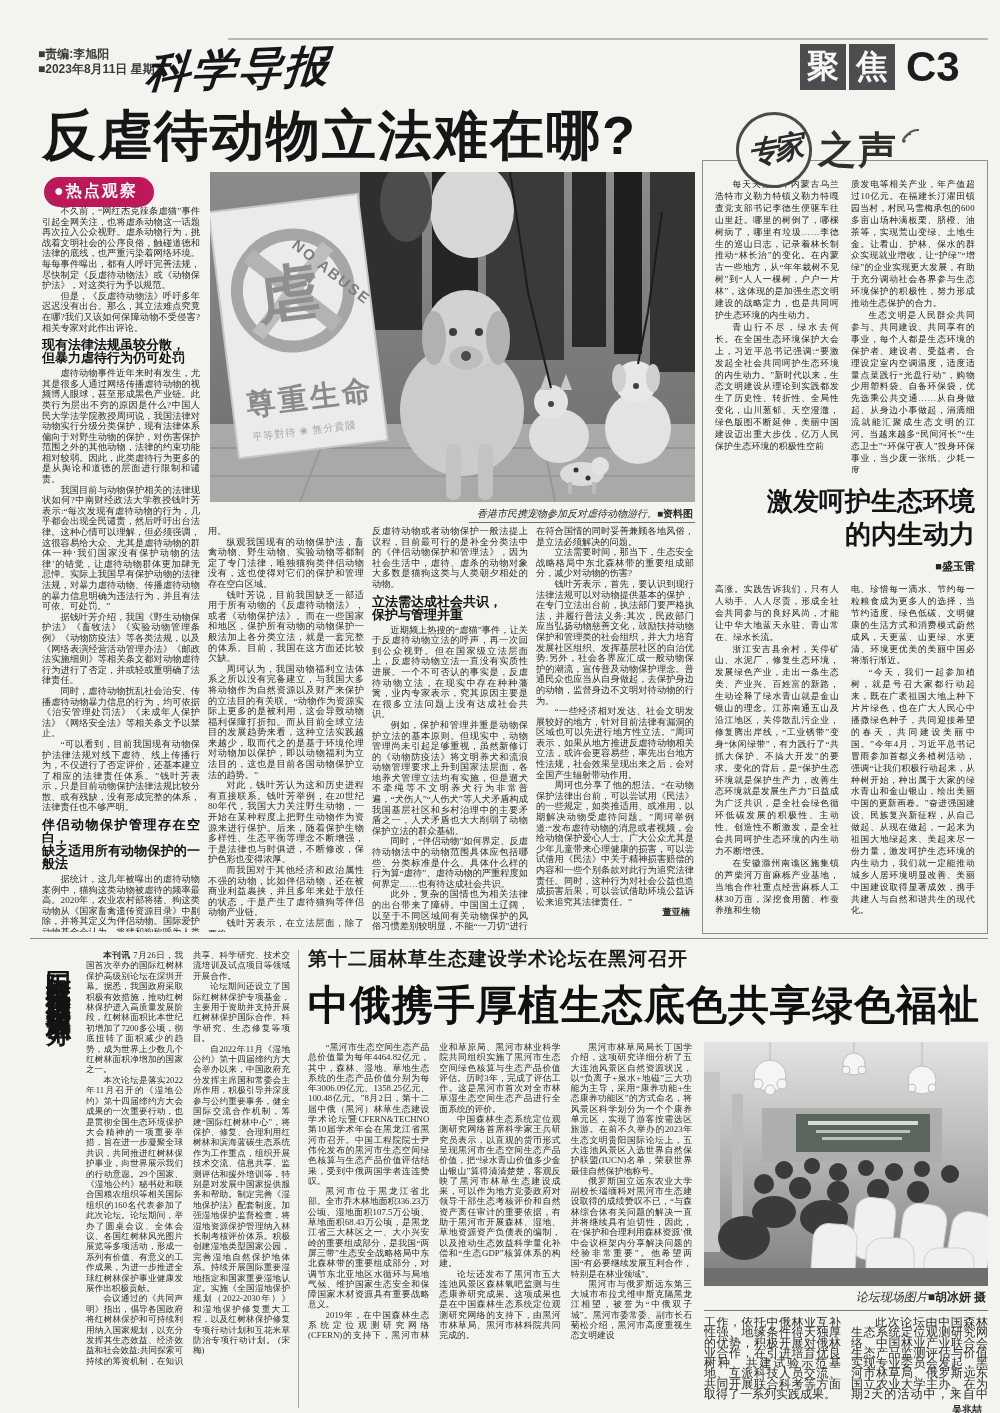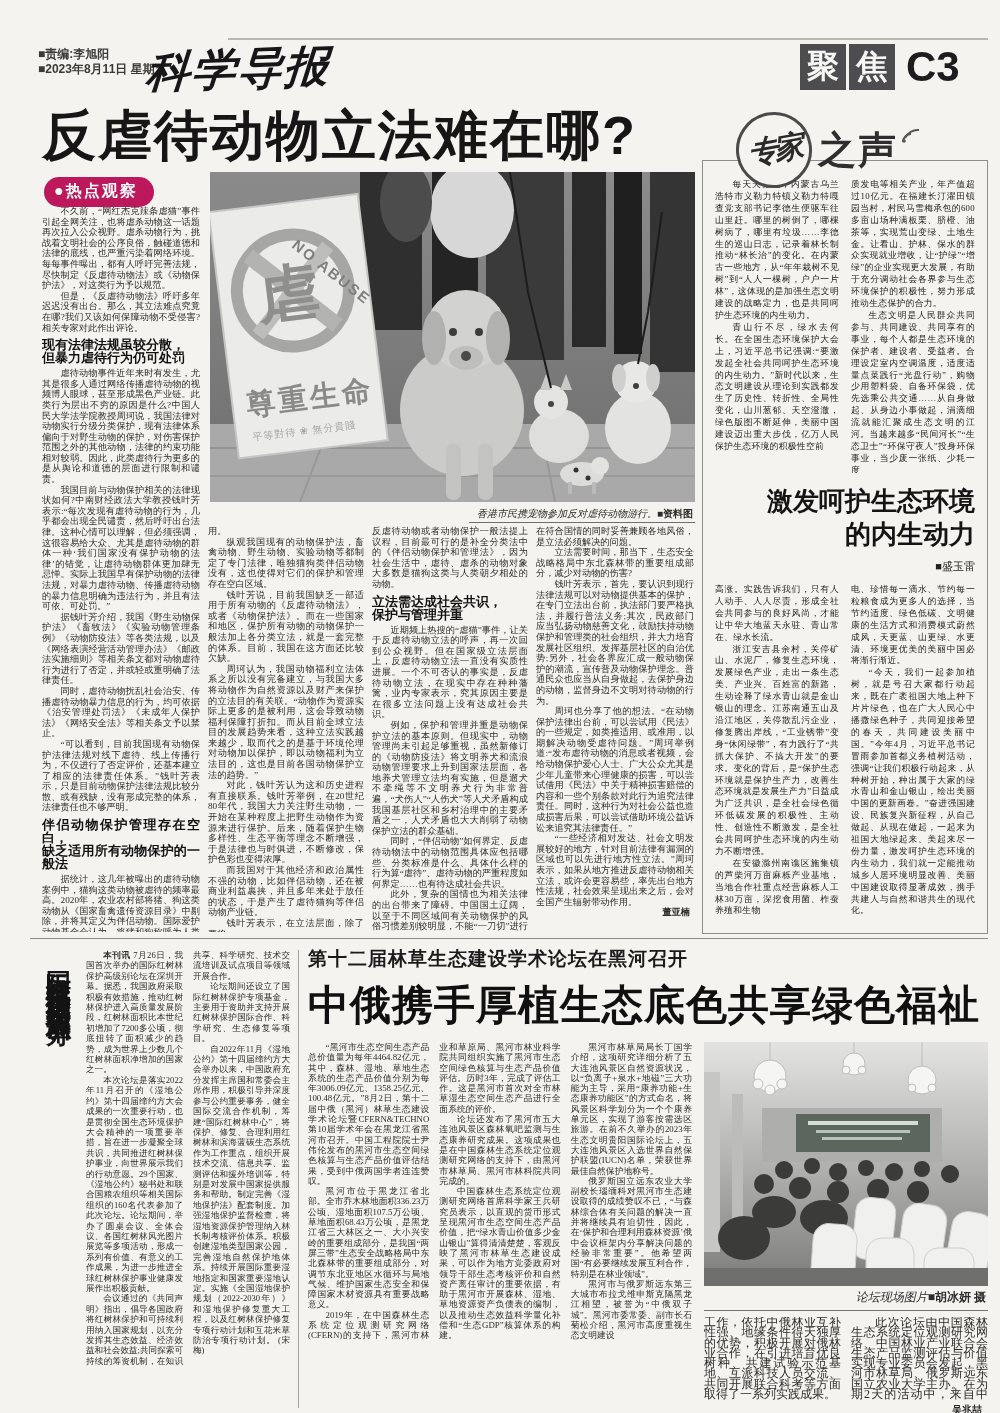--- a/index.html
+++ b/index.html
@@ -64,21 +64,21 @@
              color:#2e2e2e; margin-left:6px; letter-spacing:2px; }
   .ev-arcs { margin:-30px 0 0 2px; }
   .ev-row { display:flex; gap:12px; overflow:hidden; text-align:justify;
             font-size:8.8px; line-height:11.9px; letter-spacing:0.3px; color:#222; }
   .ev-row .col { flex:1; }
   .ev-row1 { height:294px; margin-top:4px; }
   .ev-row2 { height:336px; }
   .ev-head { text-align:right; margin:12px 0 10px; }
   .ev-head .hl { font-family:"Liberation Sans",sans-serif; font-weight:900; font-size:26px;
                  line-height:33px; color:#141414; }
-  .ev-head .au { font-size:11px; font-weight:normal; margin-top:8px; color:#222; }
+  .ev-head .au { font-size:11px; font-weight:bold; margin-top:8px; color:#222; }
 
   
   .rule-h { left:30px; top:938px; width:958px; height:1px; background:#8c8b87; }
   .rule-v { left:298px; top:950px; width:1px; height:458px; background:#a3a29d; }
 
   
   .mangrove { left:30px; top:950px; width:260px; height:460px; display:flex; gap:10px; }
   .mg-title { width:46px; writing-mode:vertical-rl; font-family:"Liberation Sans",sans-serif;
               font-weight:900; font-size:25px; letter-spacing:3px; color:#141414; padding-top:2px; }
   .mg-body { flex:1; height:460px; column-count:2; column-gap:10px; overflow:hidden;
@@ -230,22 +230,22 @@
 保护与管理并重</div>
     <p class="para">近期频上热搜的“虐猫”事件，让关于反虐待动物立法的呼声，再一次回到公众视野。但在国家级立法层面上，反虐待动物立法一直没有实质性进展。一个不可否认的事实是，反虐待动物立法，在现实中存在种种藩篱，业内专家表示，究其原因主要是在很多立法问题上没有达成社会共识。</p>
     <p class="para">例如，保护和管理并重是动物保护立法的基本原则。但现实中，动物管理尚未引起足够重视，虽然新修订的《动物防疫法》将文明养犬和流浪动物管理要求上升到国家法层面，各地养犬管理立法均有实施，但是遛犬不牵绳等不文明养犬行为非常普遍，“犬伤人”“人伤犬”等人犬矛盾构成我国基层社区和乡村治理中的主要矛盾之一，人犬矛盾也大大削弱了动物保护立法的群众基础。</p>
     <p class="para">同时，“伴侣动物”如何界定、反虐待动物法中的动物范围具体应包括哪些、分类标准是什么、具体什么样的行为算“虐待”、虐待动物的严重程度如何界定……也有待达成社会共识。</p>
     <p class="para">此外，复杂的国情也为相关法律的出台带来了障碍。中国国土辽阔，以至于不同区域间有关动物保护的风俗习惯差别较明显，不能“一刀切”进行立法，如何</p>
   </div>
 <div class="abs main-col mc4">
     <p class="para noind">在符合国情的同时妥善兼顾各地风俗，是立法必须解决的问题。</p>
     <p class="para">立法需要时间，那当下，生态安全战略格局中东北森林带的重要组成部分，减少对动物的伤害?</p>
     <p class="para">钱叶芳表示，首先，要认识到现行法律法规可以对动物提供基本的保护，在专门立法出台前，执法部门要严格执法，并履行普法义务;其次，民政部门应当弘扬动物慈善文化，鼓励扶持动物保护和管理类的社会组织，并大力培育发展社区组织、发挥基层社区的自治优势;另外，社会各界应汇成一般动物保护的潮流，宣传普及动物保护理念。普通民众也应当从自身做起，去保护身边的动物，监督身边不文明对待动物的行为。</p>
+    <p class="para">“一些经济相对发达、社会文明发展较好的地方，针对目前法律有漏洞的区域也可以先进行地方性立法。”周珂表示，如果从地方推进反虐待动物相关立法，或许会更容易些，率先出台地方性法规，社会效果呈现出来之后，会对全国产生辐射带动作用。</p>
     <p class="para">周珂也分享了他的想法。“在动物保护法律出台前，可以尝试用《民法》的一些规定，如类推适用、或准用，以期解决动物受虐待问题。”周珂举例道:“发布虐待动物的消息或者视频，会给动物保护爱心人士、广大公众尤其是少年儿童带来心理健康的损害，可以尝试借用《民法》中关于精神损害赔偿的内容和一些个别条款对此行为追究法律责任。同时，这种行为对社会公益也造成损害后果，可以尝试借助环境公益诉讼来追究其法律责任。”</p>
-    <p class="para">“一些经济相对发达、社会文明发展较好的地方，针对目前法律有漏洞的区域也可以先进行地方性立法。”周珂表示，如果从地方推进反虐待动物相关立法，或许会更容易些，率先出台地方性法规，社会效果呈现出来之后，会对全国产生辐射带动作用。</p>
     <p class="para author">董亚楠</p>
   </div>
 
 <div class="abs ev-panel">
   <div class="ev-badge">
     <div class="ev-circle">
       <span>专家</span>
     </div>
     <div class="ev-rest">之声</div>
     <svg class="ev-arcs" width="20" height="20" viewBox="0 0 20 20">
@@ -299,22 +299,22 @@
 </div>
 
 <div class="abs forum">
   <div class="fr-kicker">第十二届林草生态建设学术论坛在黑河召开</div>
   <div class="fr-headline">中俄携手厚植生态底色共享绿色福祉</div>
   <div class="fr-flex">
     <div class="fr-body">
         <p class="para">“黑河市生态空间生态产品总价值量为每年4464.82亿元，其中，森林、湿地、草地生态系统的生态产品价值分别为每年3006.09亿元、1358.25亿元、100.48亿元。”8月2日，第十二届中俄（黑河）林草生态建设学术论坛暨CFERN&amp;TECHNO第10届学术年会在黑龙江省黑河市召开。中国工程院院士尹伟伦发布的黑河市生态空间绿色核算与生态产品价值评估结果，受到中俄两国学者连连赞叹。</p>
         <p class="para">黑河市位于黑龙江省北部。全市乔木林地面积336.23万公顷、湿地面积107.5万公顷、草地面积68.43万公顷，是黑龙江省三大林区之一、大小兴安岭的重要组成部分，是我国“两屏三带”生态安全战略格局中东北森林带的重要组成部分，对调节东北亚地区水循环与局地气候、维护国家生态安全和保障国家木材资源具有重要战略意义。</p>
         <p class="para">2019年，在中国森林生态系统定位观测研究网络(CFERN)的支持下，黑河市林业和草原局、黑河市林业科学院共同组织实施了黑河市生态空间绿色核算与生态产品价值评估。历时3年，完成了评估工作。这是黑河市首次对全市林草湿生态空间生态产品进行全面系统的评价。</p>
+        <p class="para">中国森林生态系统定位观测研究网络首席科学家王兵研究员表示，以直观的货币形式呈现黑河市生态空间生态产品价值，把“绿水青山价值多少金山银山”算得清清楚楚，客观反映了黑河市林草生态建设成果，可以作为地方党委政府对领导干部生态考核评价和自然资产离任审计的重要依据，有助于黑河市开展森林、湿地、草地资源资产负债表的编制，以及推动生态效益科学量化补偿和“生态GDP”核算体系的构建。</p>
         <p class="para">论坛还发布了黑河市五大连池风景区森林氧吧监测与生态康养研究成果。这项成果也是在中国森林生态系统定位观测研究网络的支持下，由黑河市林草局、黑河市林科院共同完成的。</p>
-        <p class="para">中国森林生态系统定位观测研究网络首席科学家王兵研究员表示，以直观的货币形式呈现黑河市生态空间生态产品价值，把“绿水青山价值多少金山银山”算得清清楚楚，客观反映了黑河市林草生态建设成果，可以作为地方党委政府对领导干部生态考核评价和自然资产离任审计的重要依据，有助于黑河市开展森林、湿地、草地资源资产负债表的编制，以及推动生态效益科学量化补偿和“生态GDP”核算体系的构建。</p>
         <p class="para">黑河市林草局局长丁国学介绍，这项研究详细分析了五大连池风景区自然资源状况，以“负离子+泉水+地磁”三大功能为主导，采用“康养功能+生态康养功能区”的方式命名，将风景区科学划分为一个个康养单元区，实现了游客按需选区旅游。在前不久举办的2023年生态文明贵阳国际论坛上，五大连池风景区入选世界自然保护联盟(IUCN)名单，荣获世界最佳自然保护地称号。</p>
         <p class="para">俄罗斯国立远东农业大学副校长瑙缅科对黑河市生态建设取得的成绩赞叹不已，“与森林综合体有关问题的解决一直并将继续具有迫切性，因此，在‘保护和合理利用森林资源’俄中会议框架内分享解决问题的经验非常重要”。他希望两国“有必要继续发展互利合作，特别是在林业领域”。</p>
         <p class="para">黑河市与俄罗斯远东第三大城市布拉戈维申斯克隔黑龙江相望，被誉为“中俄双子城”。黑河市委常委、副市长石菊松介绍，黑河市高度重视生态文明建设</p>
       </div>
     <div class="fr-right">
       <div class="fr-photo">
         <svg width="284" height="244" viewBox="0 0 284 244">
           <defs>
             <linearGradient id="g2" x1="0" y1="0" x2="0" y2="1">
               <stop offset="0" stop-color="#e3e3e1"></stop>

